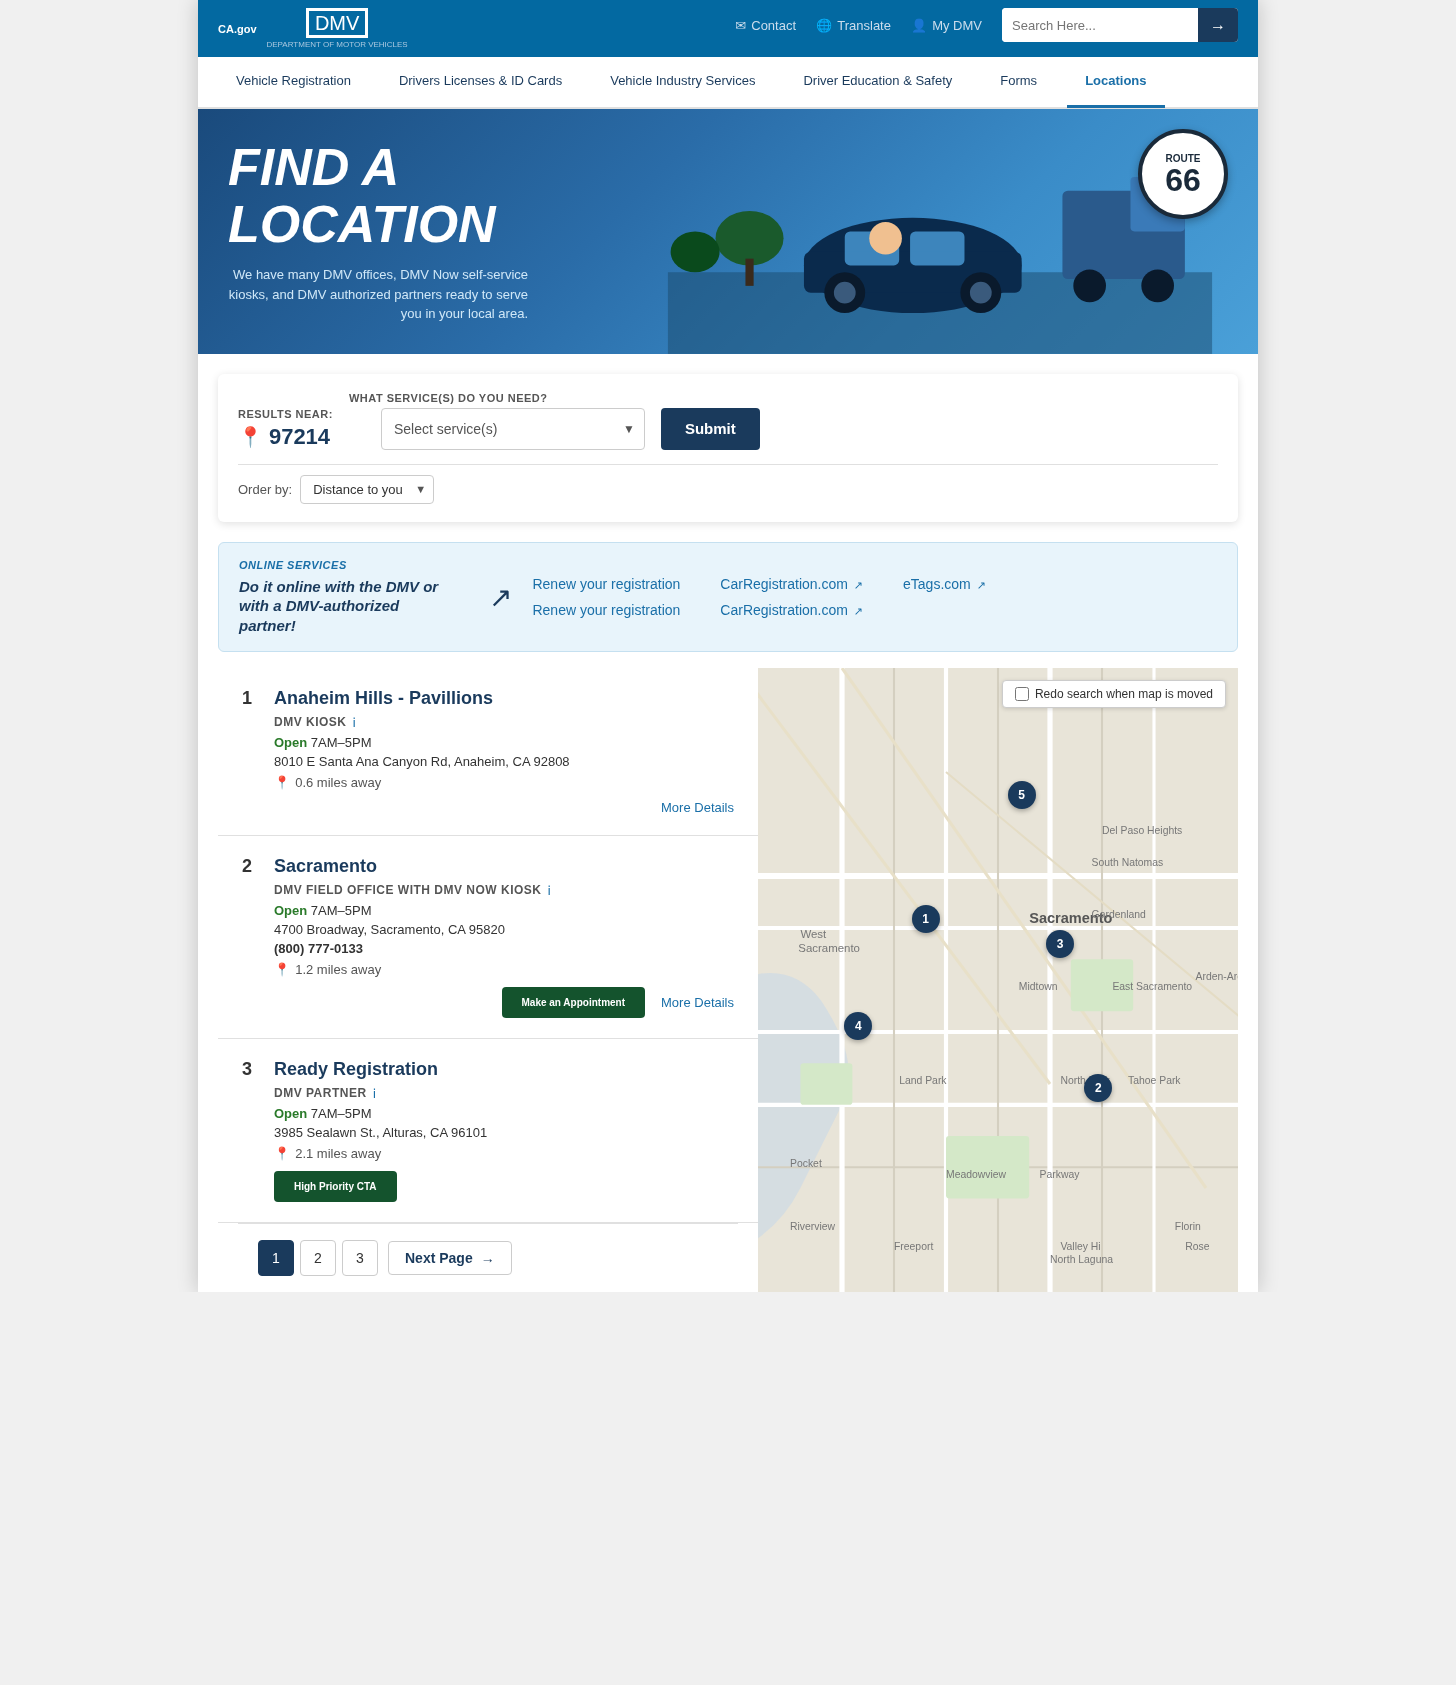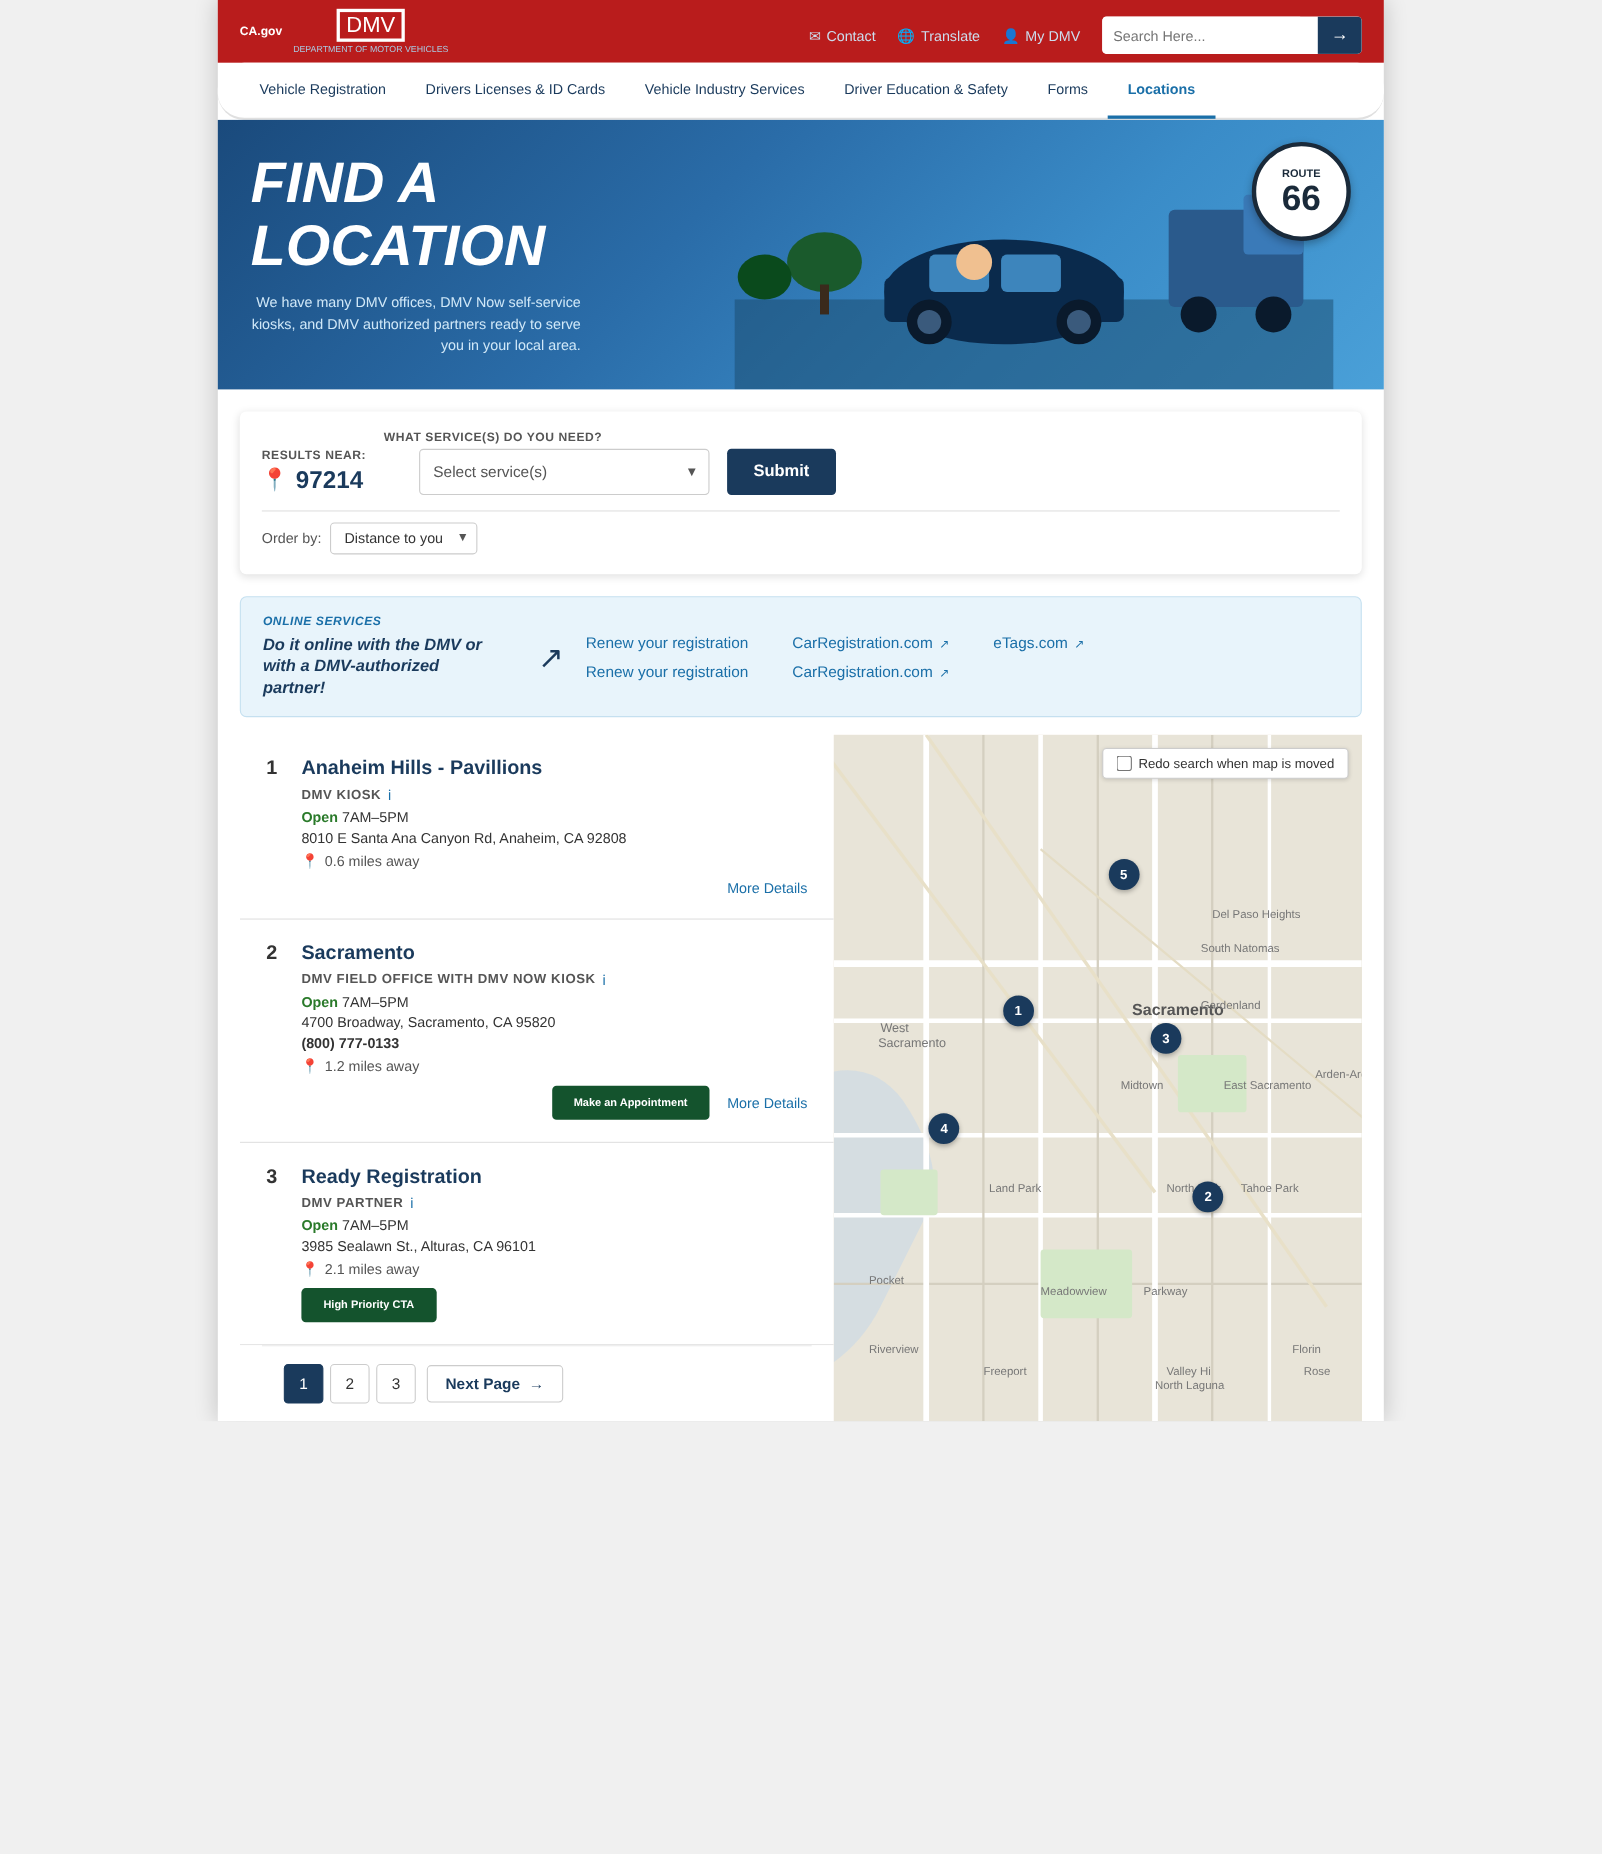--- a/index.html
+++ b/index.html
@@ -1,22 +1,22 @@
 <!DOCTYPE html>
 <html><head>
   <meta charset="utf-8">
   <style>
     * { box-sizing: border-box; margin: 0; padding: 0; }
     body { font-family: Arial, Helvetica, sans-serif; background: #f0f0f0; font-size: 14px; color: #333; }
 
     
     .top-header {
-      background: #b91c1c;
-      display: flex;
-      align-items: flex-end;
+      background: #0369a1;
+      display: flex;
+      align-items: flex-start;
       justify-content: space-between;
       padding: 8px 20px;
       min-height: 56px;
     }
     .logo-area { display: flex; align-items: center; gap: 10px; }
     .ca-gov-text { color: #fff; font-size: 11px; font-weight: bold; }
     .dmv-logo-box {
       border: 3px solid white;
       padding: 2px 6px;
       font-size: 20px;
@@ -44,22 +44,21 @@
     }
 
     
     .main-nav {
       background: white;
       display: flex;
       align-items: center;
       padding: 0 20px;
       border-bottom: 2px solid #e0e0e0;
       height: 52px;
-      gap: 0;
-      border-radius: 24px;
+      gap: 12px;
     }
     .nav-item {
       padding: 0 18px;
       height: 52px;
       display: flex; align-items: center;
       font-size: 13px;
       color: #1a3a5c;
       cursor: pointer;
       border-bottom: 3px solid transparent;
       white-space: nowrap;

